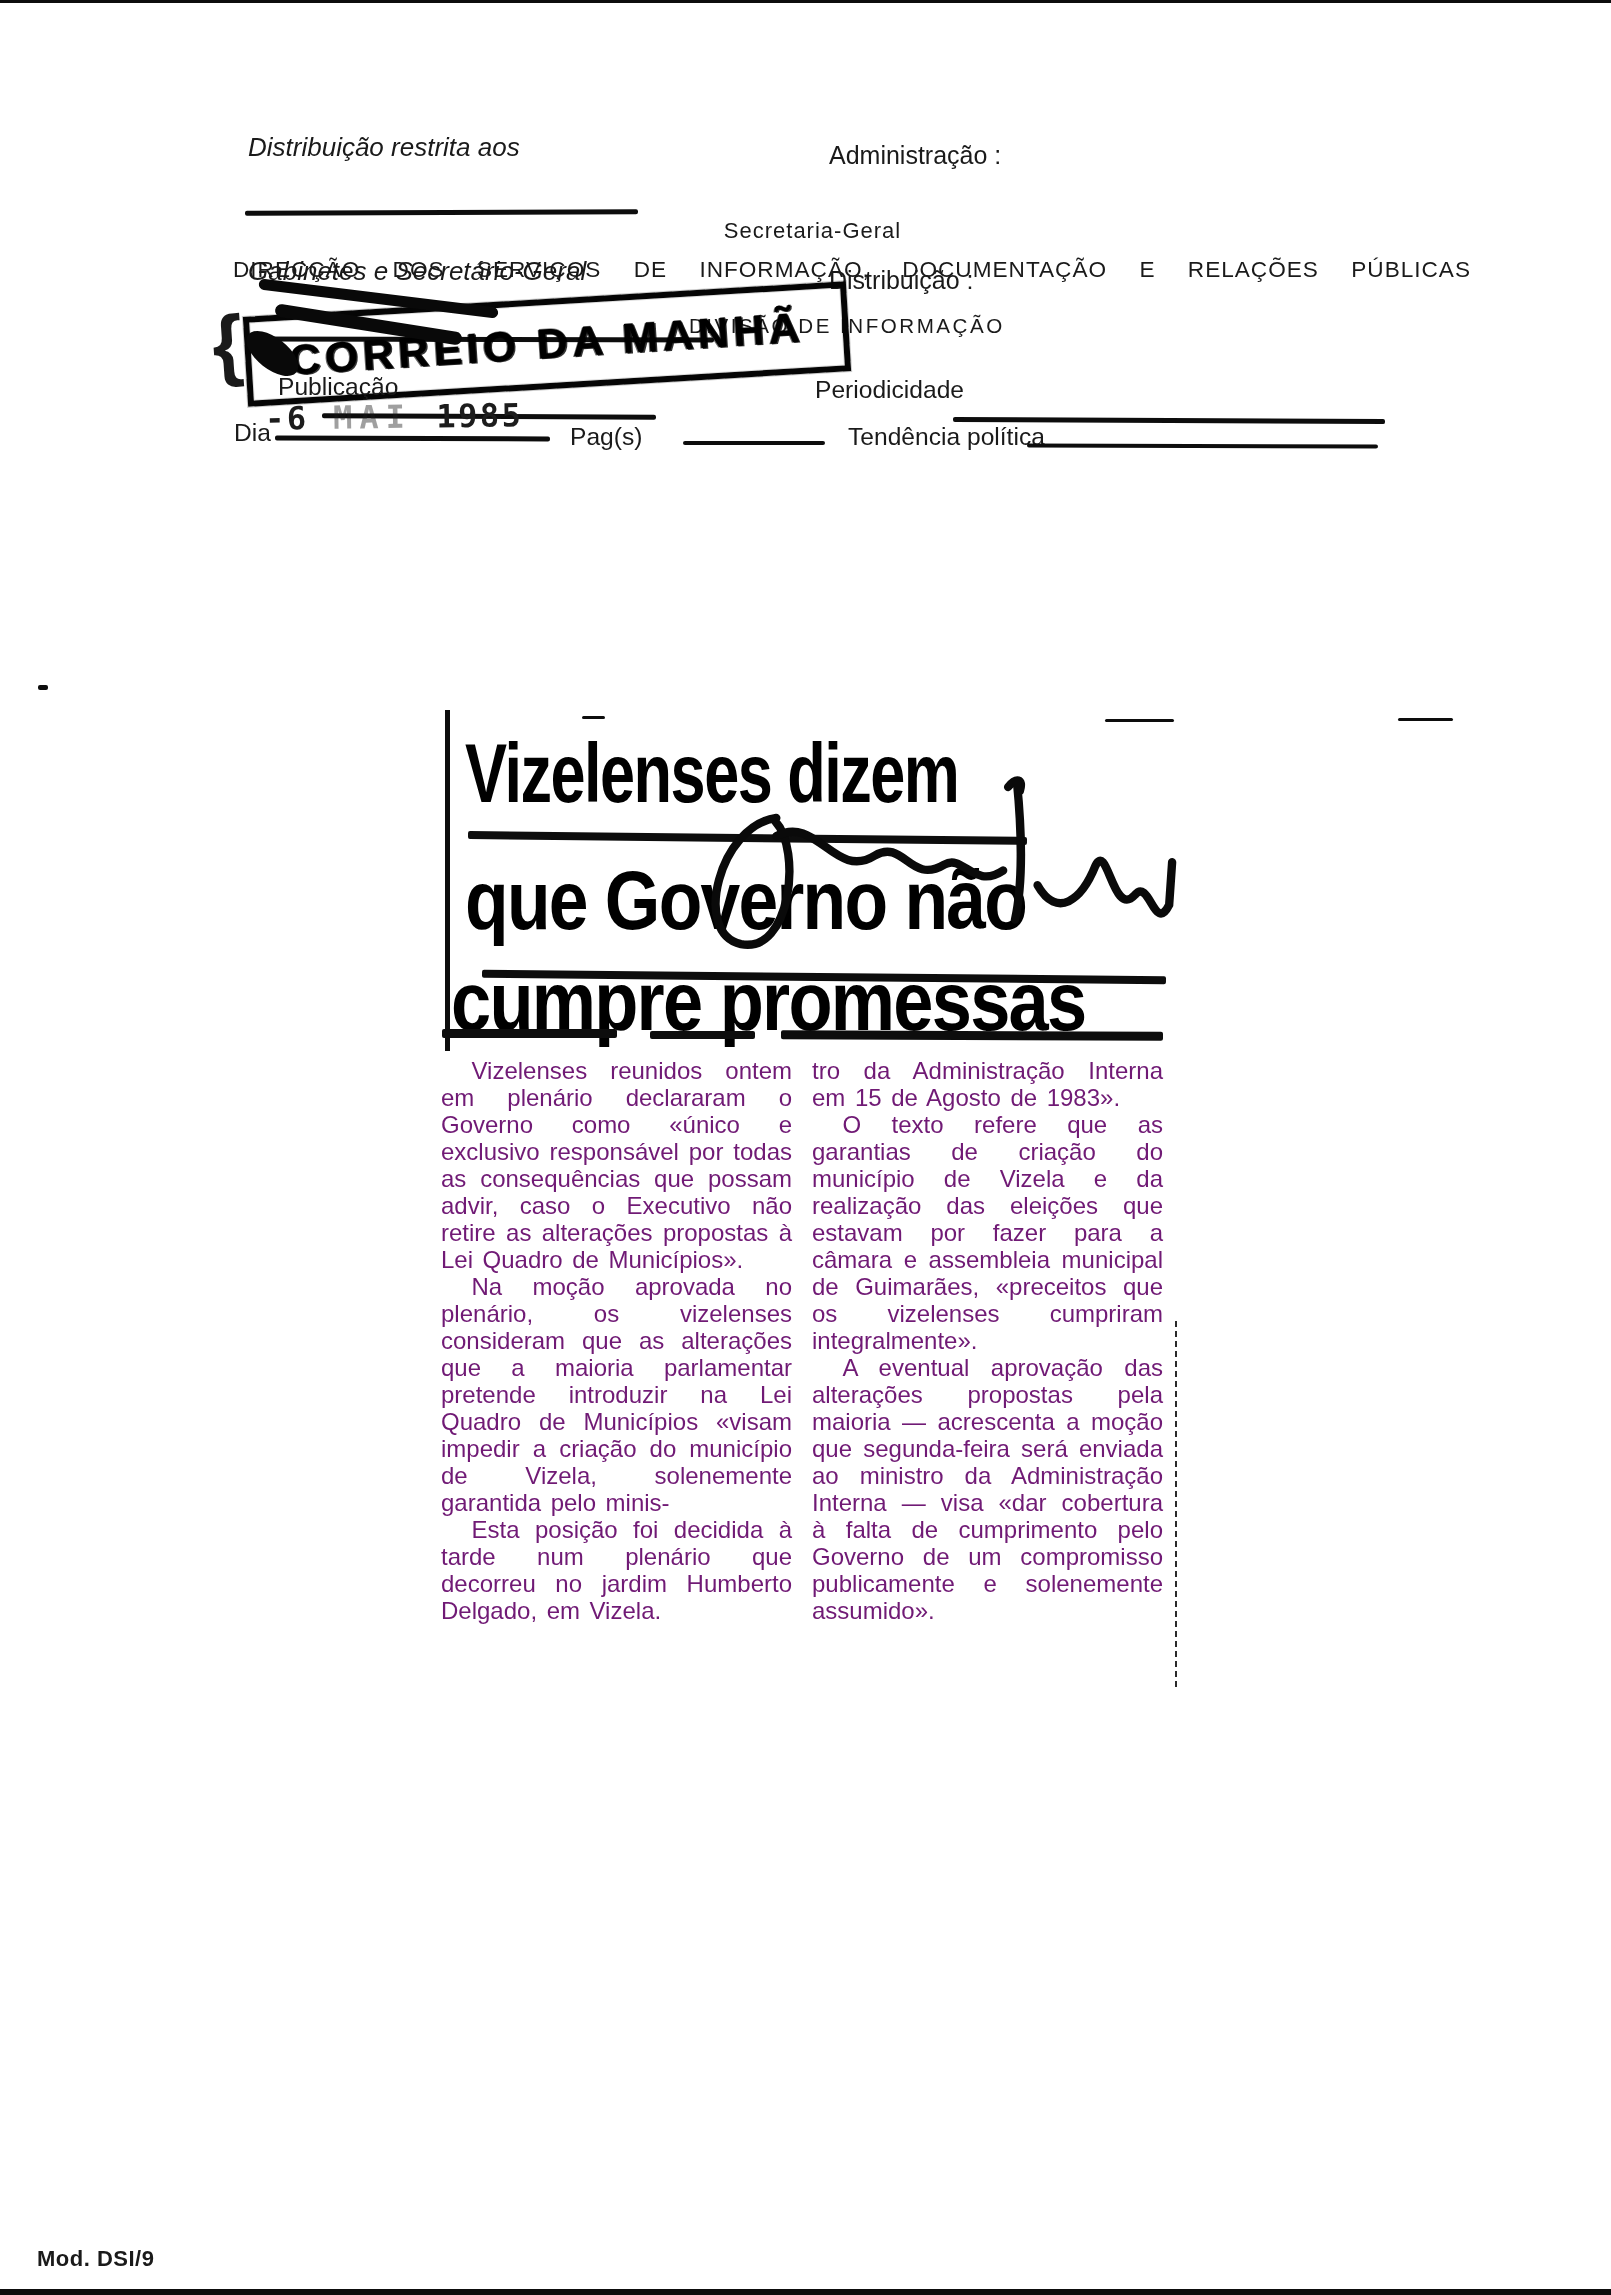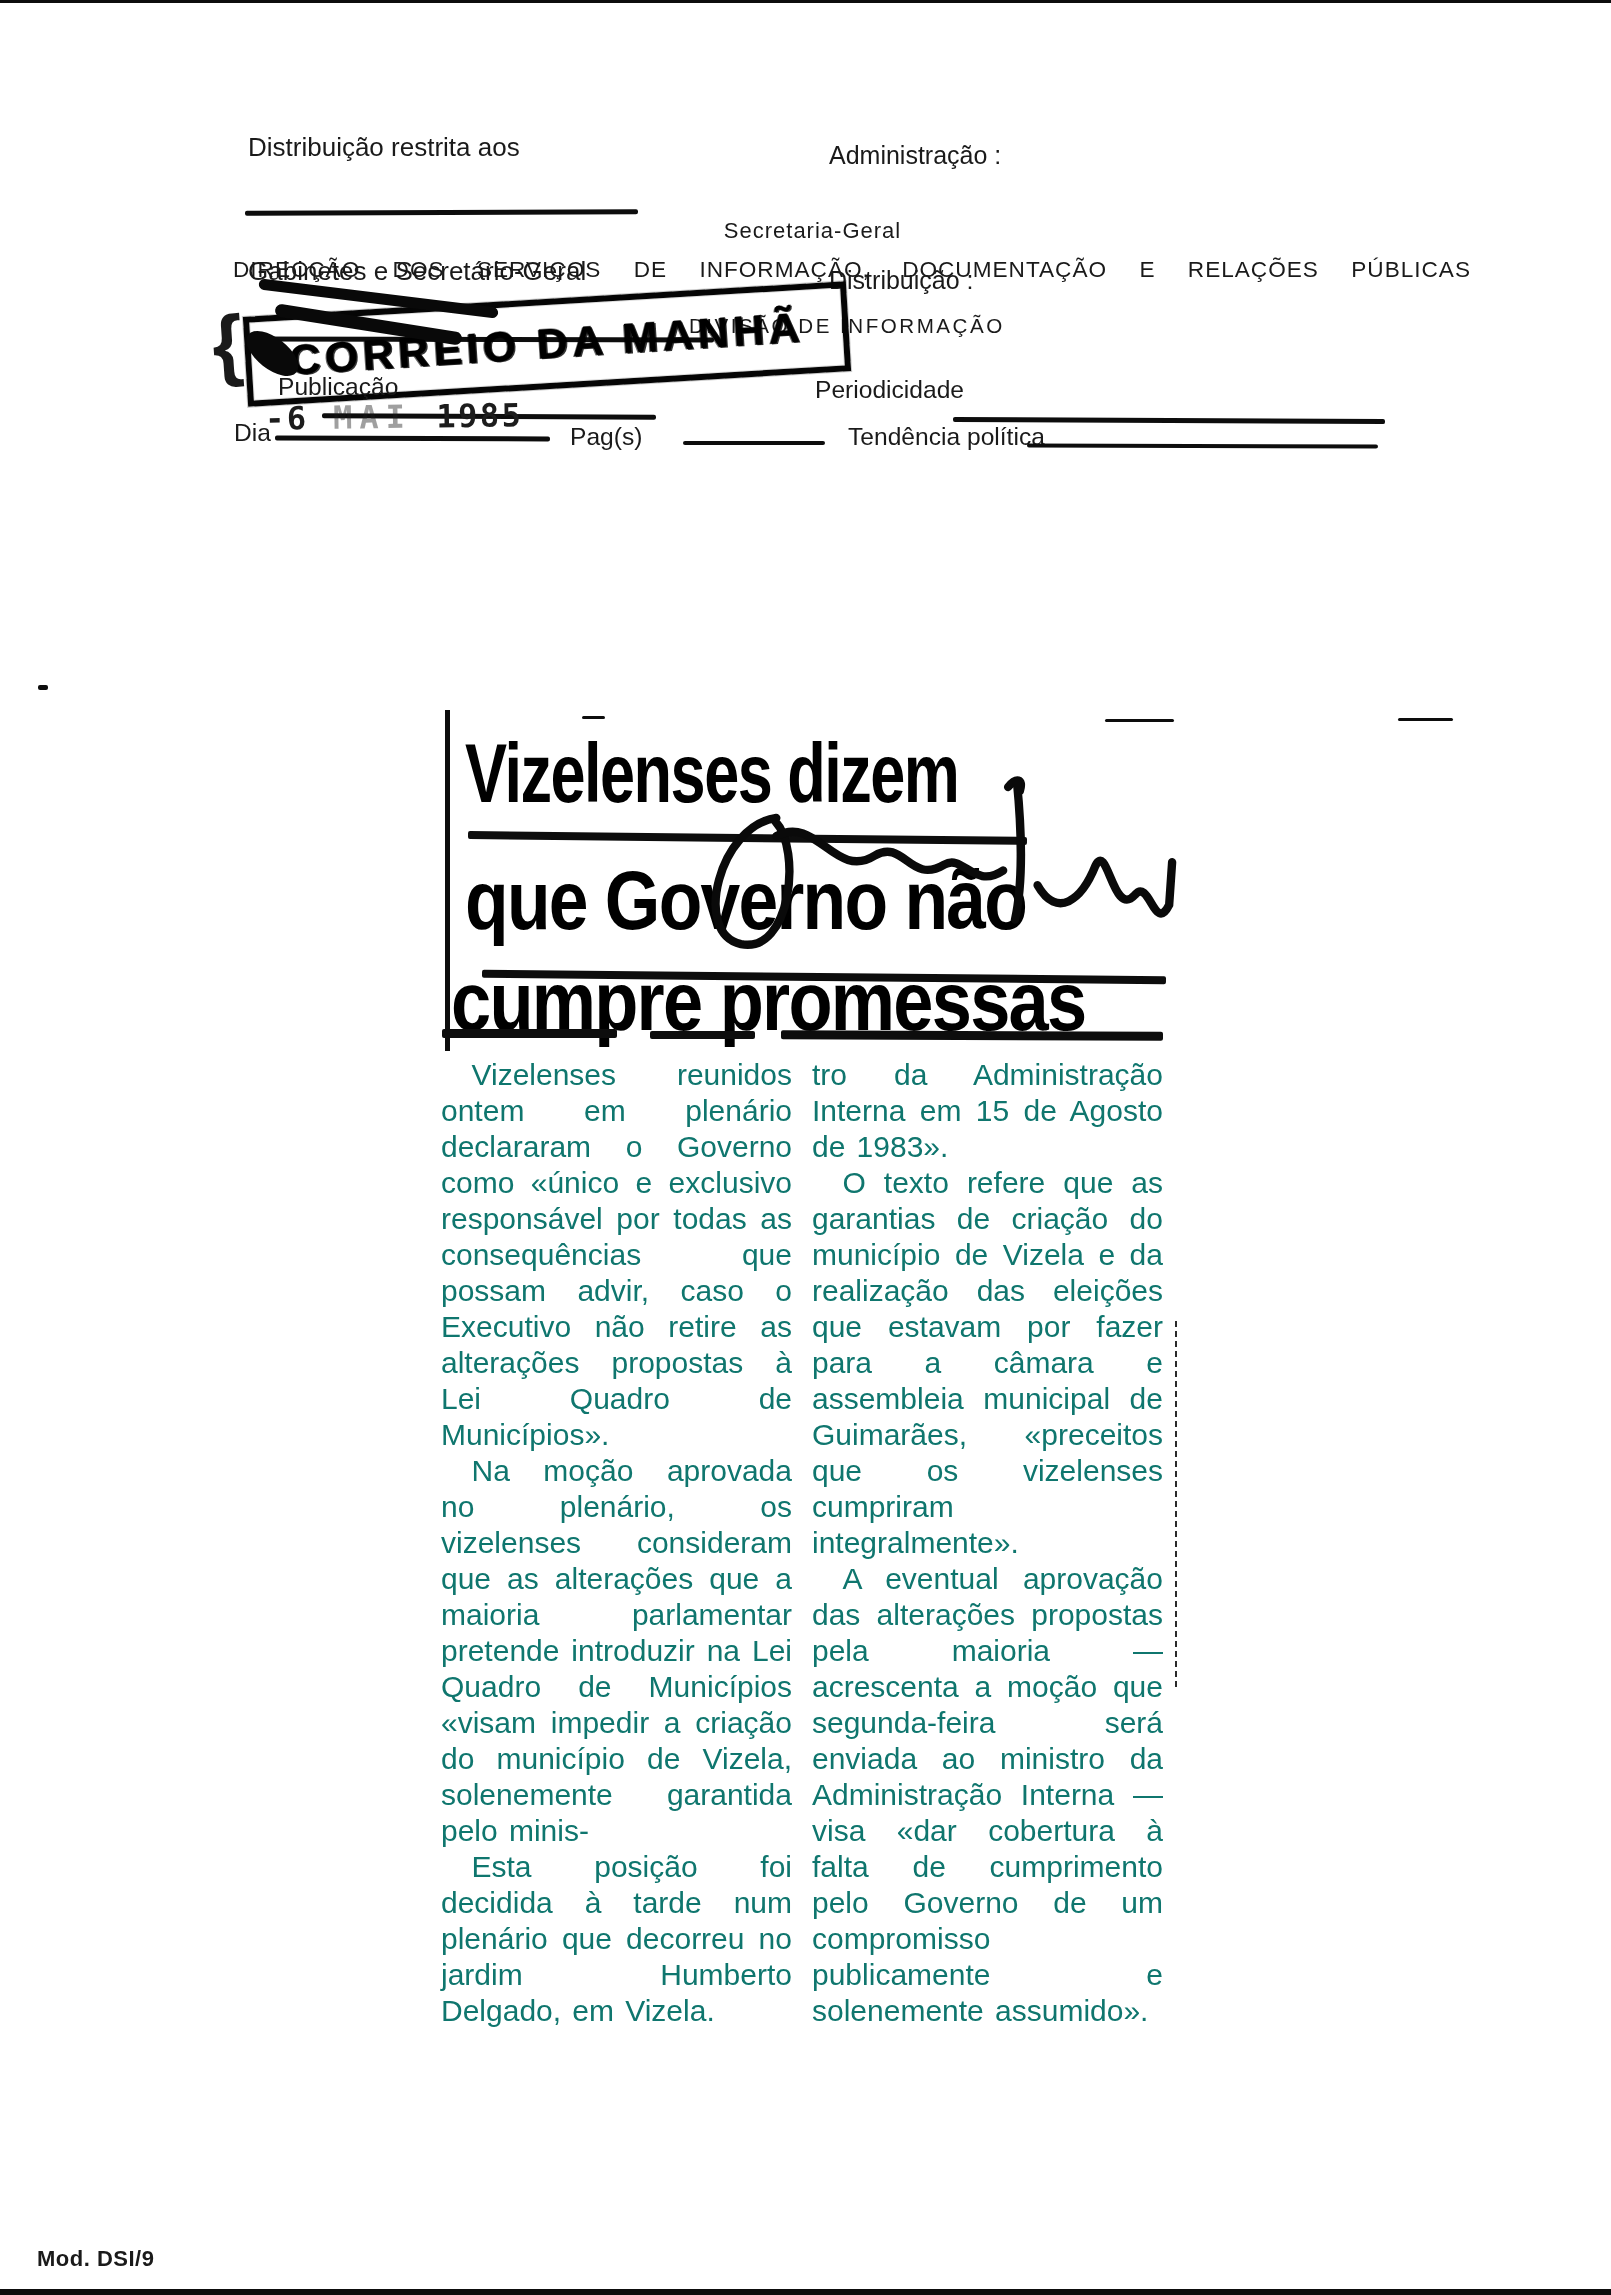--- a/index.html
+++ b/index.html
@@ -1,25 +1,25 @@
 <!DOCTYPE html>
 <html style="font-size:7.9px"><head>
 <meta charset="utf-8">
 <style>
   html,body{margin:0;padding:0;background:#e8e8e8;}
   .page{position:relative;width:1612px;height:2295px;background:#ffffff;overflow:hidden;
         font-family:"Liberation Sans",sans-serif;color:#131313;}
   .abs{position:absolute;}
   .line{position:absolute;background:#0d0d0d;border-radius:2px;}
   .lbl{position:absolute;color:#1a1a1a;white-space:nowrap;}
-  .ital{}
+  .ital{font-style:italic;}
   .headline{position:absolute;font-weight:700;font-size:83px;color:#000;
             transform-origin:left top;white-space:nowrap;letter-spacing:-2px;}
-  .col{position:absolute;width:351px;font-size:30px;line-height:36px;text-align:justify;
-       color:#0f766e;}
+  .col{position:absolute;width:351px;font-size:24px;line-height:27px;text-align:justify;
+       color:#701a75;}
   .col p{margin:0;text-indent:30.5px;word-spacing:2.9px;}
   .col p.cont{text-indent:0;}
   .stampbox{position:absolute;left:245px;top:299px;width:592px;height:78px;
             border:6.4px solid #050505;transform:rotate(-3.4deg);display:flex;
             align-items:center;justify-content:center;
             box-shadow:0 0 0 1px #0003, inset 0 0 0 1px #0002;}
   .stamptext{font-weight:700;font-size:42px;letter-spacing:4.4px;color:#000;
              transform:scaleX(1.02) rotate(-0.3deg);white-space:nowrap;
              text-shadow:1.5px 1px 0 #000c,-1px 0.5px 0 #0009,0.5px -0.5px 0 #0007;}
   .smear{position:absolute;background:#090909;border-radius:6.9px;}

